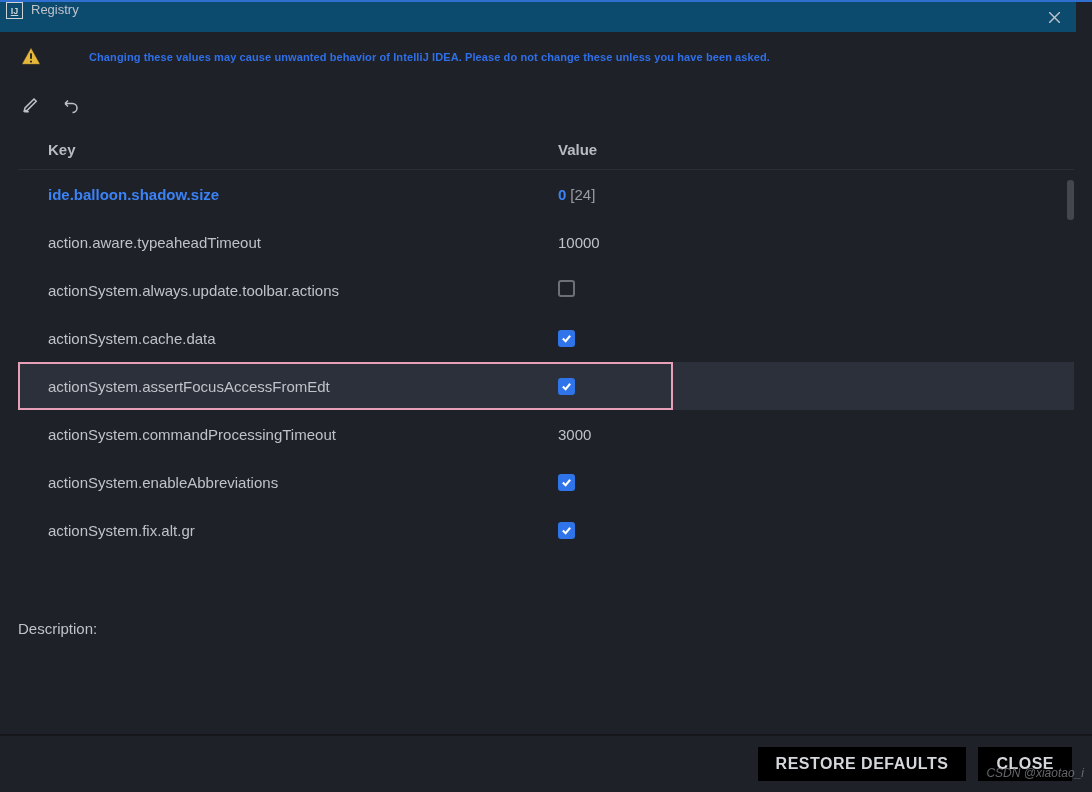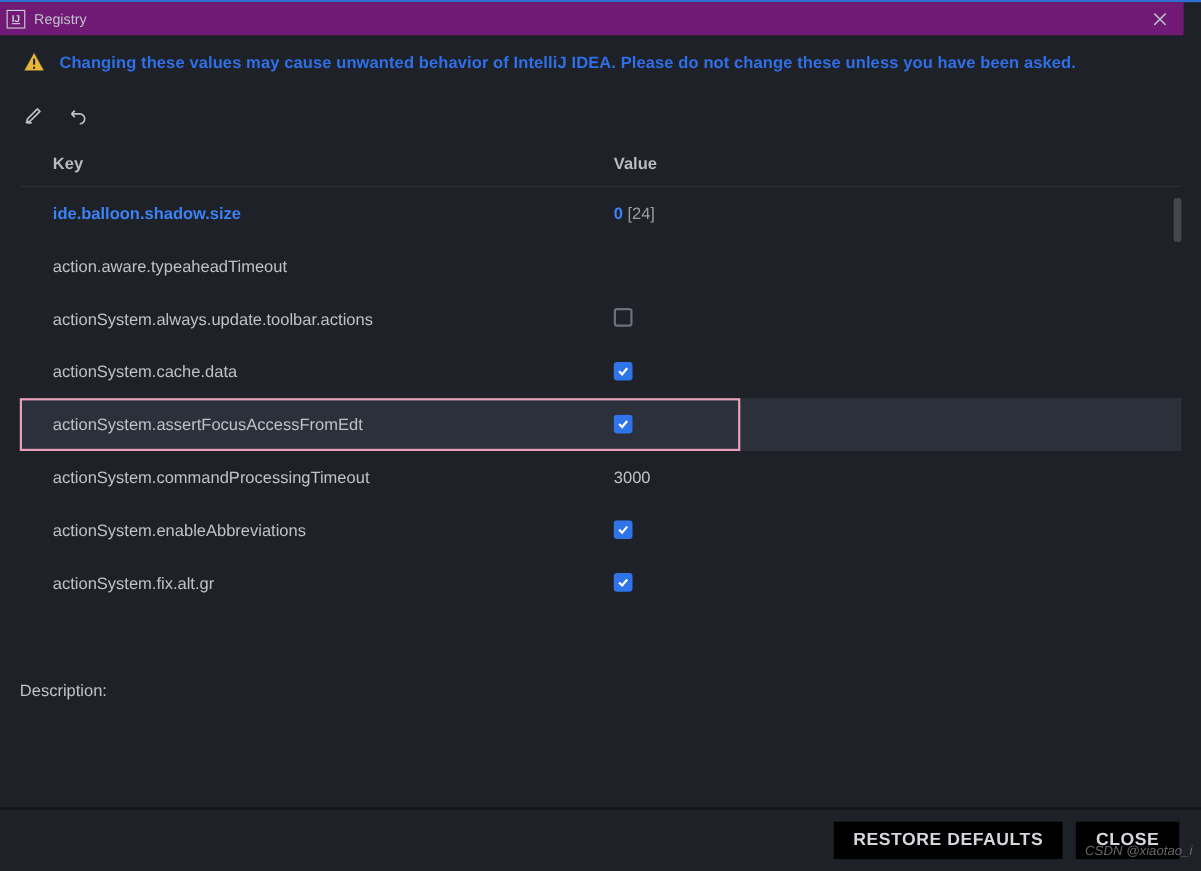--- a/index.html
+++ b/index.html
@@ -9,39 +9,39 @@
     background: #1e2128;
     font-family: "Segoe UI", Arial, sans-serif;
     color: #bbbbbb;
     overflow: hidden;
     position: relative;
     font-size: 14px;
   }
   .top-border { position:absolute; top:0; left:0; right:0; height:2px; background:#2e6fcf; }
   .titlebar {
     position: absolute; top:2px; left:0; right:16px; height:30px;
-    background:#701a75; display:flex; align-items:center; padding-left:6px;
+    background:#0c4a6e; display:flex; padding-left:6px;
   }
   .app-icon {
     width:17px; height:17px; border:1px solid #cfd2d7; display:flex;
     align-items:center; justify-content:center; font-size:9px; font-weight:bold;
     color:#cfd2d7; margin-right:8px; text-decoration:underline;
   }
   .titlebar-title { color:#c0c3c9; font-size:13px; }
   .close-btn {
     margin-left:auto; width:44px; height:30px; display:flex;
     align-items:center; justify-content:center; color:#c0c3c9;
   }
   .close-btn svg { width:11px; height:11px; }
 
   .warning-row {
     position:absolute; top:46px; left:20px; right:12px; display:flex; align-items:center;
   }
   .warn-icon { width:22px; margin-right:12px; flex-shrink:0; }
-  .warn-text { color:#2f6fe8; font-weight:700; font-size:15px; letter-spacing:0.1px; }
+  .warn-text { color:#2f6fe8; font-weight:700; font-size:11px; letter-spacing:0.1px;margin-left:35px; }
 
   .toolbar {
     position:absolute; top:92px; left:22px; height:28px; display:flex; gap:22px;
     align-items:center; color:#bfc2c8;
   }
   .toolbar svg { width:18px; height:18px; }
 
   .table {
     position:absolute; top:130px; left:18px; right:18px;
   }
@@ -143,20 +143,21 @@
     <div class="col-val">Value</div>
   </div>
   <div id="tbody" style="position:relative;">
     <div class="scrollthumb"></div>
   <div class="row modified">
         <div class="k">ide.balloon.shadow.size</div>
         <div class="v"><span>0</span><span class="default">[24]</span></div>
       </div>
       <div class="row">
         <div class="k">action.aware.typeaheadTimeout</div>
+        <div class="v"><span>10000</span></div>
       </div>
       <div class="row">
         <div class="k">actionSystem.always.update.toolbar.actions</div>
         <div class="v"><span class="chk"></span></div>
       </div>
       <div class="row">
         <div class="k">actionSystem.cache.data</div>
         <div class="v"><span class="chk on">
             <svg viewBox="0 0 12 12" stroke="#fff" stroke-width="2.2" fill="none">
               <polyline points="2,6 5,9 10,3"></polyline>

